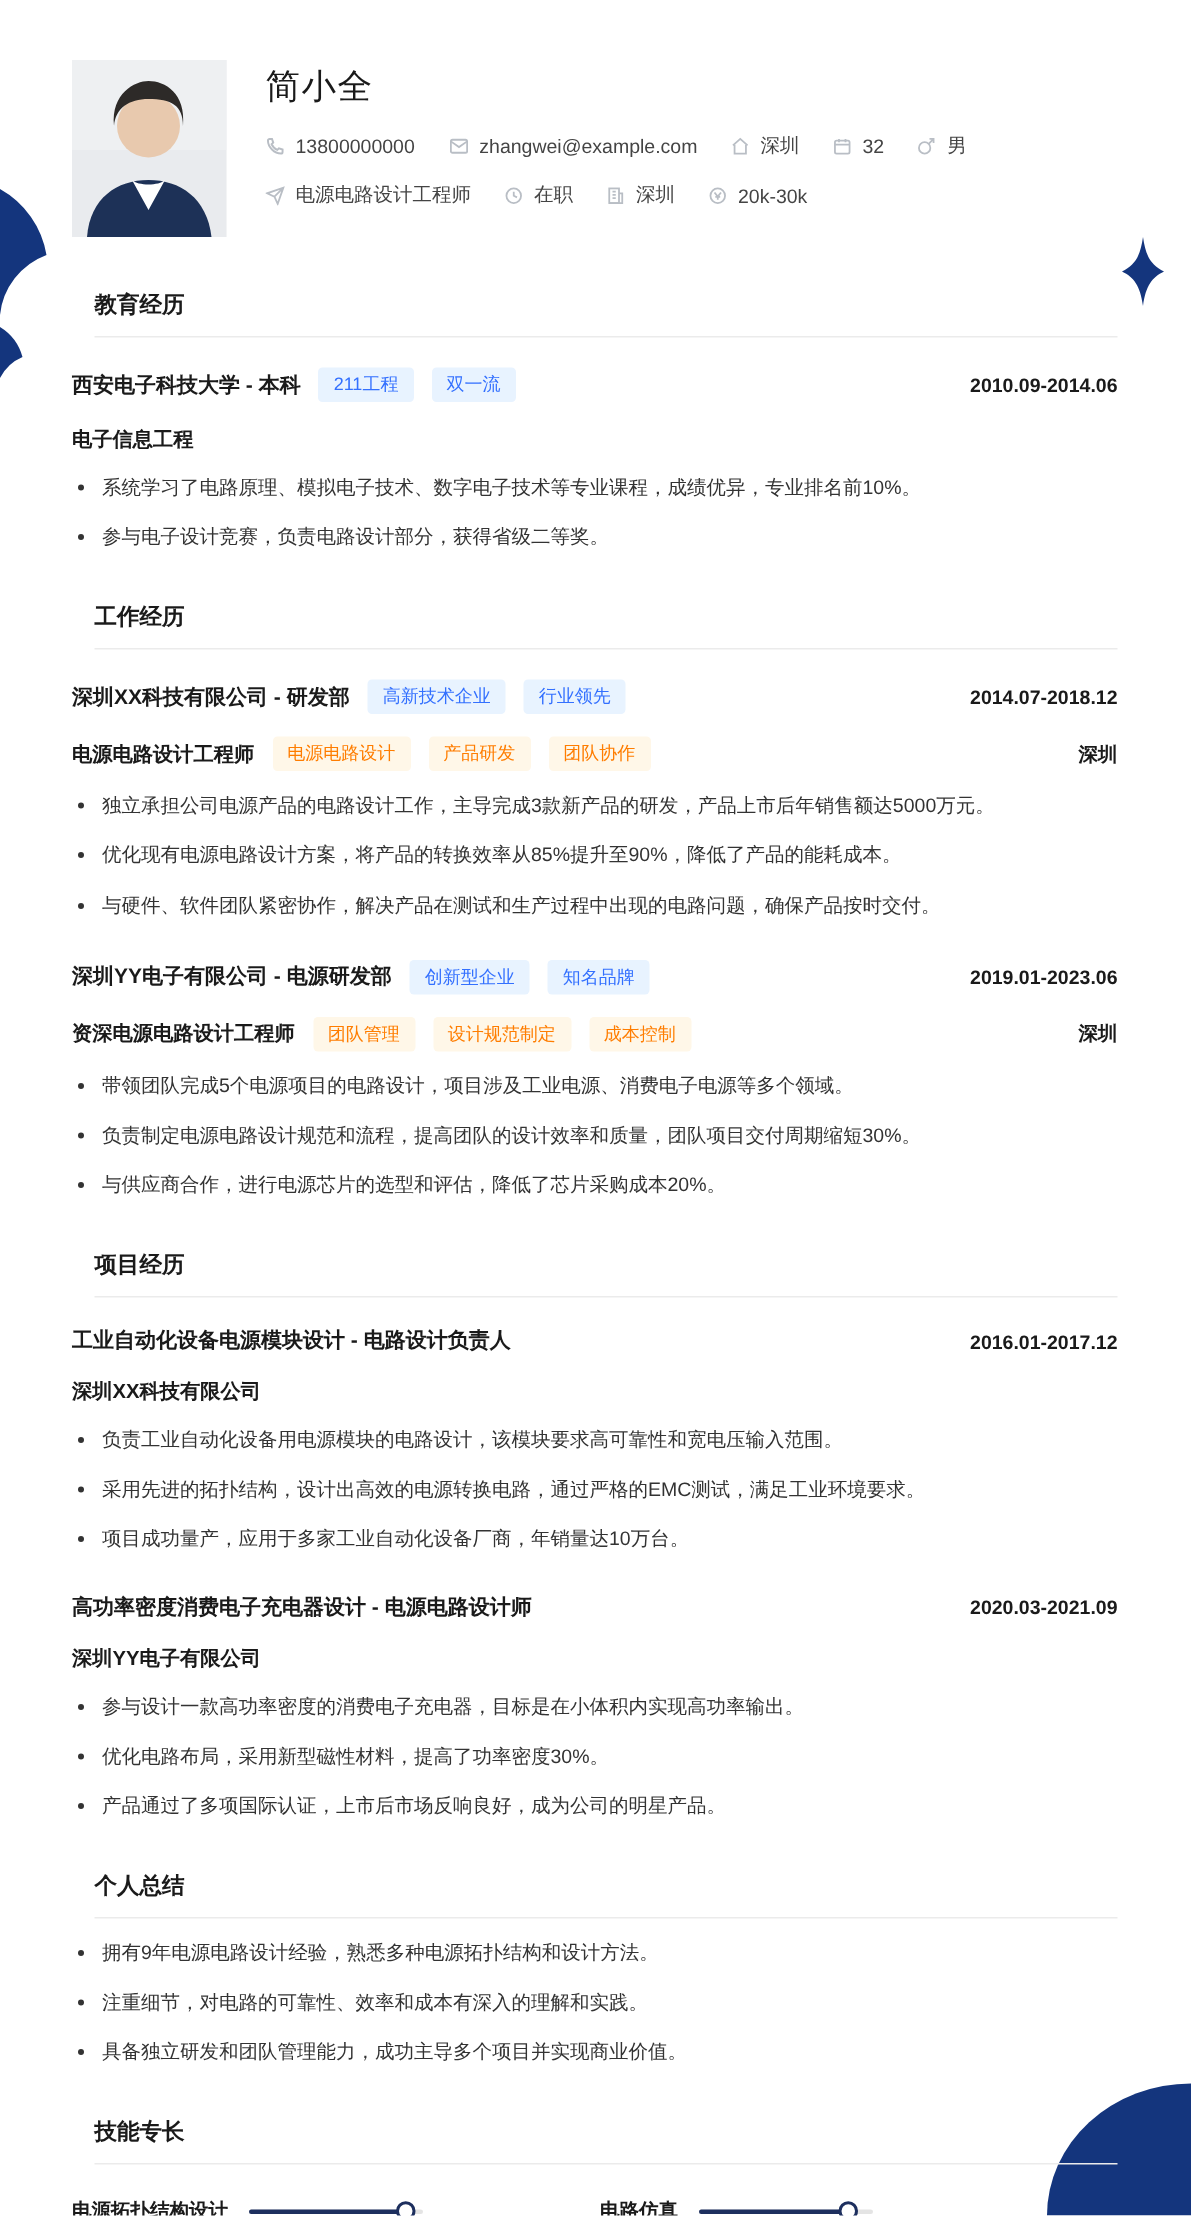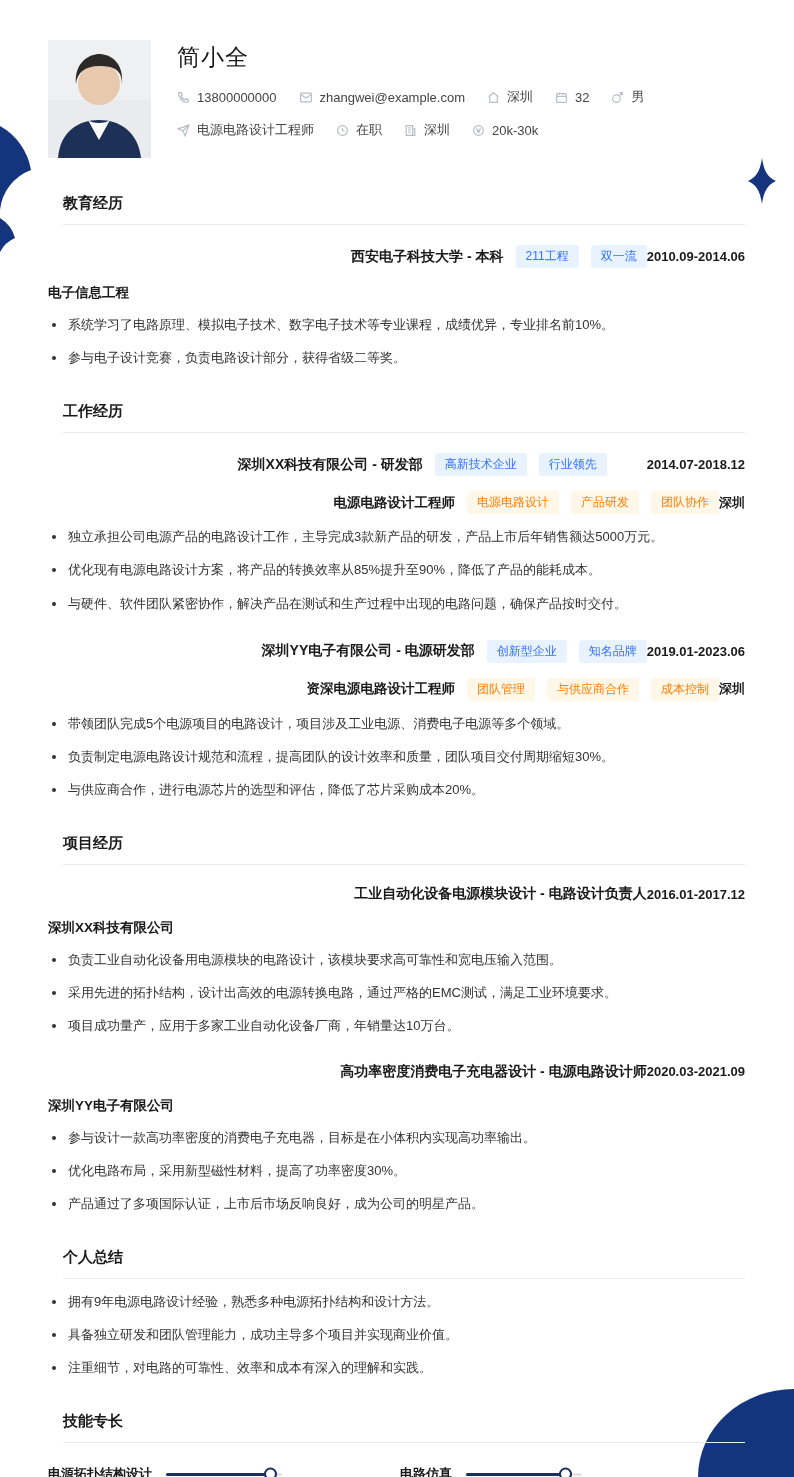--- a/index.html
+++ b/index.html
@@ -33,21 +33,21 @@
   .meta-item .ico { display:inline-flex; margin-right:7px; color:#b9bec5; }
   .meta-item .ico svg { display:block; }
 
   
   .section { margin-top:34px; }
   .section-title {
     font-size:15px; font-weight:bold; color:#1a1a1a;
     padding-bottom:11px; border-bottom:1px solid #ebebeb;margin-left:15px;
   }
   .entry { margin-top:20px; }
-  .entry-row { display:flex; align-items:center; justify-content:flex-end; margin-top:18px; }
+  .entry-row { display:flex; align-items:center; justify-content:space-between; margin-top:18px; }
   .entry-left { display:flex; align-items:center; }
   .entry-title { font-size:14px; font-weight:bold; color:#1a1a1a; }
   .entry-right { font-size:13px; font-weight:bold; color:#1a1a1a; white-space:nowrap; }
   .tag {
     font-size:12px; border-radius:3px; padding:3px 10px; margin-left:12px;
     white-space:nowrap;
   }
   .tag-blue { background:#e8f3ff; color:#3370ff; }
   .tag-orange { background:#fff7e8; color:#ff7d00; }
   .sub-title { font-size:13.5px; font-weight:bold; color:#1a1a1a; margin-top:16px; }
@@ -254,21 +254,21 @@
           <span class="entry-title">深圳YY电子有限公司 - 电源研发部</span>
           <span class="tag tag-blue">创新型企业</span>
           <span class="tag tag-blue">知名品牌</span>
         </div>
         <span class="entry-right">2019.01-2023.06</span>
       </div>
       <div class="entry-row" style="margin-top:15px;">
         <div class="entry-left">
           <span class="entry-title" style="font-size:13.5px;">资深电源电路设计工程师</span>
           <span class="tag tag-orange">团队管理</span>
-          <span class="tag tag-orange">与供应商合作</span>
+          <span class="tag tag-orange">设计规范制定</span>
           <span class="tag tag-orange">成本控制</span>
         </div>
         <span class="entry-right">深圳</span>
       </div>
       <div class="bullets">
         <div class="bullet">
             <span class="dot"></span>
             <span>带领团队完成5个电源项目的电路设计，项目涉及工业电源、消费电子电源等多个领域。</span>
           </div>
         <div class="bullet">
@@ -333,25 +333,25 @@
 
   <div class="section">
     <div class="section-title">个人总结</div>
     <div class="bullets" style="margin-top:1px;">
       <div class="bullet">
           <span class="dot"></span>
           <span>拥有9年电源电路设计经验，熟悉多种电源拓扑结构和设计方法。</span>
         </div>
       <div class="bullet">
           <span class="dot"></span>
-          <span>具备独立研发和团队管理能力，成功主导多个项目并实现商业价值。</span>
+          <span>注重细节，对电路的可靠性、效率和成本有深入的理解和实践。</span>
         </div>
       <div class="bullet">
           <span class="dot"></span>
-          <span>注重细节，对电路的可靠性、效率和成本有深入的理解和实践。</span>
+          <span>具备独立研发和团队管理能力，成功主导多个项目并实现商业价值。</span>
         </div>
     </div>
   </div>
 
   <div class="section">
     <div class="section-title">技能专长</div>
     <div class="skills-grid">
       <div class="skill">
         <span class="skill-label">电源拓扑结构设计</span>
         <span class="skill-track">

